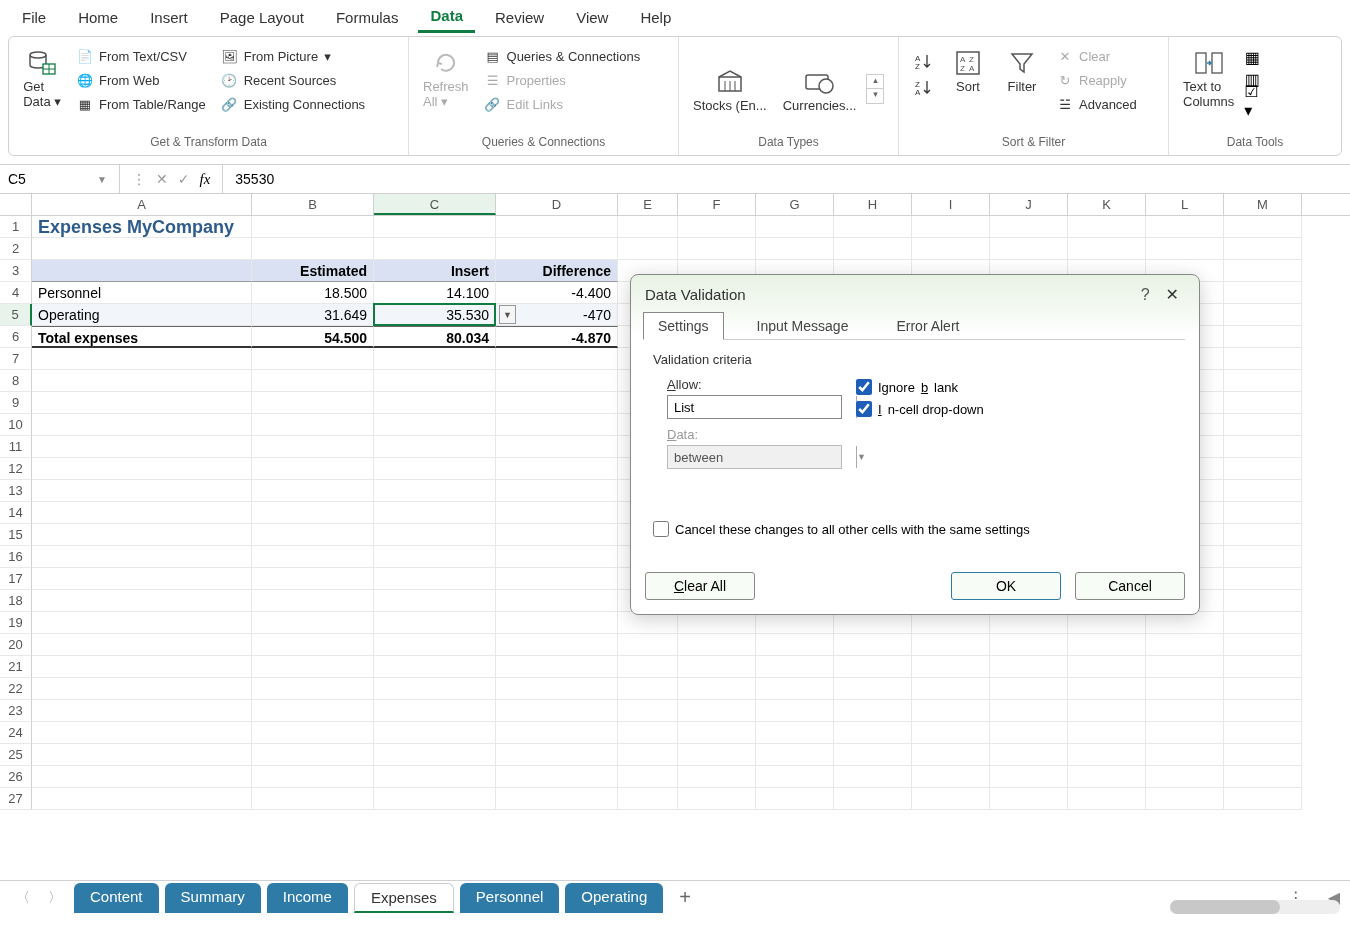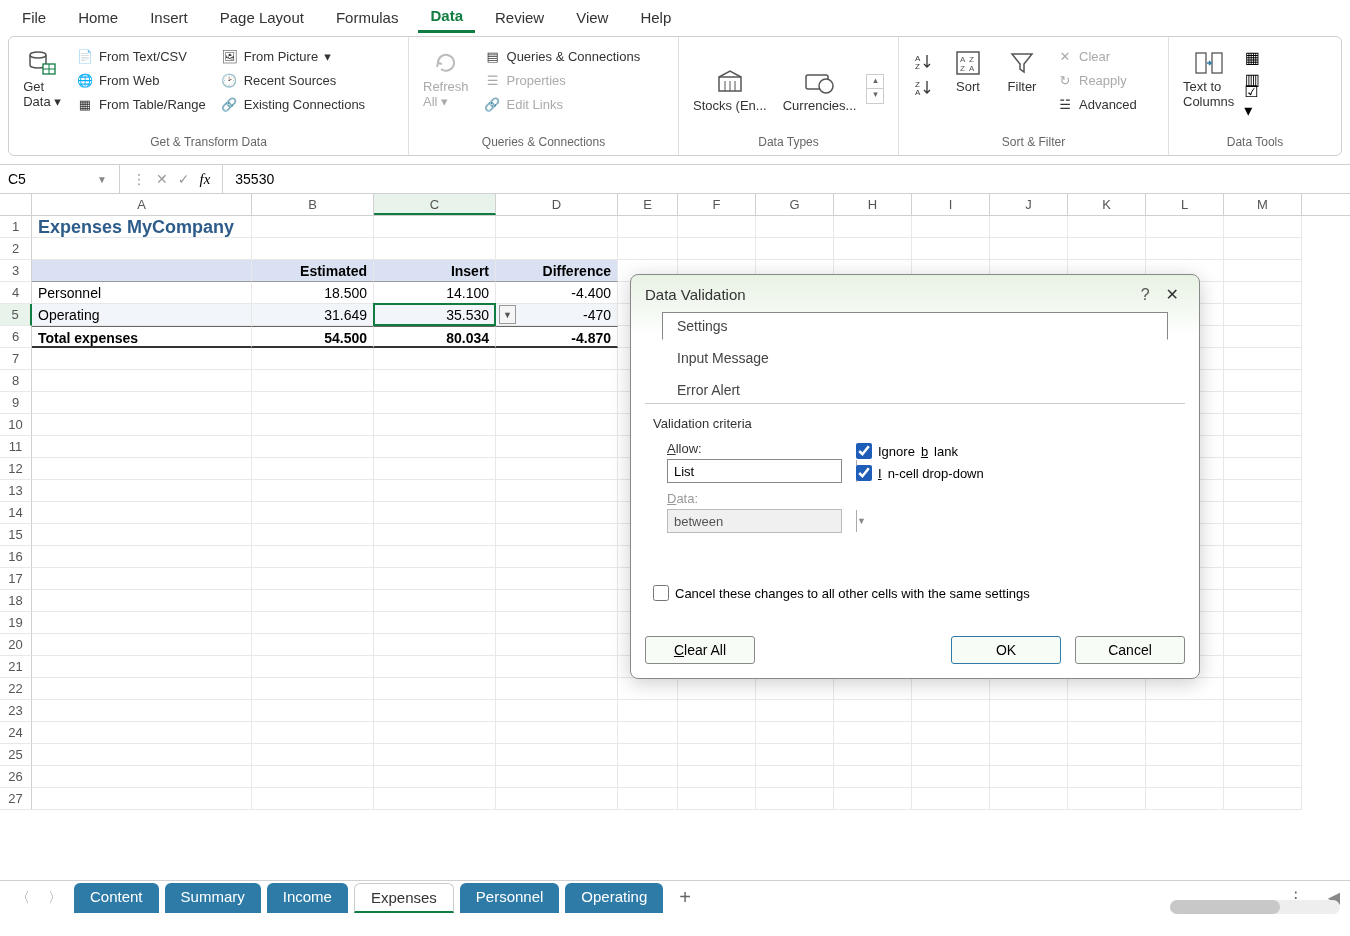--- a/index.html
+++ b/index.html
@@ -72,21 +72,21 @@
 
 .hscroll { position: absolute; bottom: 22px; right: 10px; width: 170px; height: 14px; background: #eee; border-radius: 7px; }
 .hscroll-thumb { position: absolute; left: 0; width: 110px; height: 14px; background: #c8c8c8; border-radius: 7px; }
 
 
 .dialog { position: absolute; top: 274px; left: 630px; width: 570px; background: linear-gradient(#e8f2e4, #f6faf4 40px, #fff 60px); border: 1px solid #888; border-radius: 8px; box-shadow: 0 4px 20px rgba(0,0,0,0.2); }
 .dialog-title-bar { display: flex; align-items: center; padding: 10px 14px 8px; }
 .dialog-title { font-size: 15px; color: #333; }
 .dialog-help { margin-left: auto; font-size: 16px; color: #555; cursor: pointer; padding: 0 10px; }
 .dialog-close { font-size: 16px; color: #333; cursor: pointer; padding: 0 6px; }
-.dialog-tabs { display: flex; gap: 4px; padding: 0 31px; flex-direction: column; }
+.dialog-tabs { display: flex; gap: 18px; padding: 0 12px; }
 .dialog-tab { padding: 5px 14px; font-size: 14px; border: 1px solid transparent; cursor: pointer; color: #444; }
 .dialog-tab.active { border: 1px solid #888; border-bottom: 1px solid #fff; background: #fff; position: relative; z-index: 2; }
 .dialog-body { border-top: 1px solid #ccc; margin: 0 14px 14px; padding: 12px 8px 0; position: relative; top: -1px; background: #fff; }
 .dialog-row { display: flex; align-items: center; gap: 14px; margin-bottom: 8px; }
 .field-block { display: flex; flex-direction: column; gap: 3px; }
 .field-label { font-size: 13px; color: #333; }
 .combobox { display: flex; border: 1px solid #888; width: 175px; height: 24px; }
 .combobox.disabled { background: #f0f0f0; color: #888; border-color: #bbb; }
 .combobox input { flex: 1; border: none; padding: 0 6px; font-size: 13px; background: transparent; }
 .combobox .cb-btn { width: 20px; border-left: 1px solid #aaa; display:flex; align-items:center; justify-content:center; font-size:9px; cursor:pointer; }

